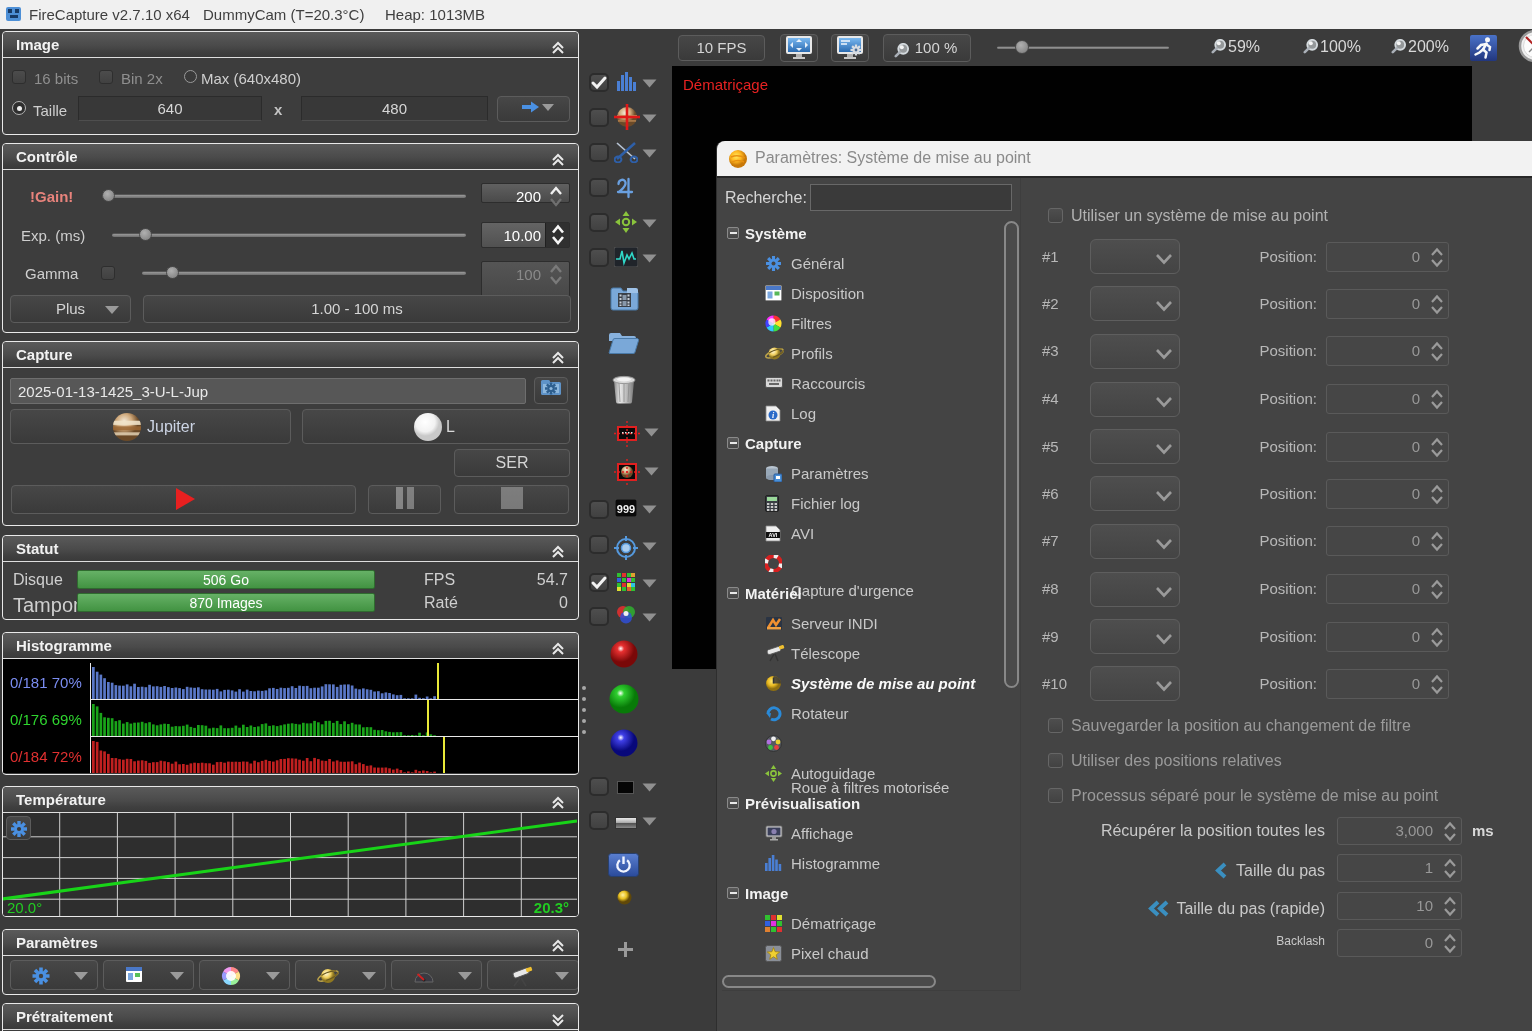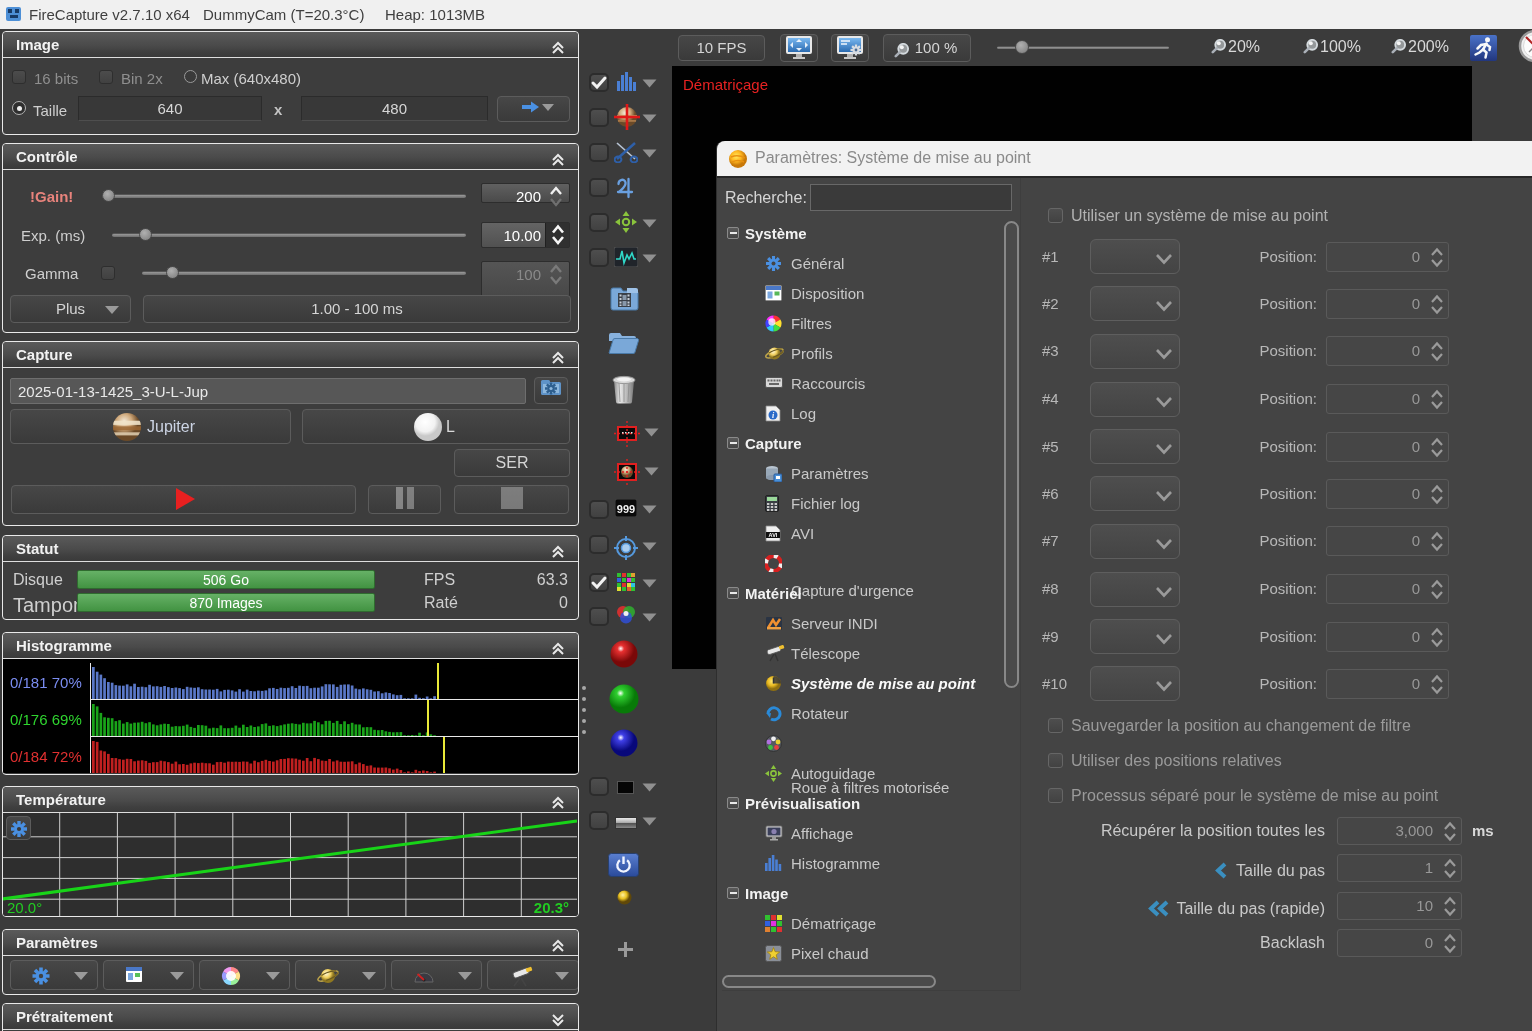--- a/index.html
+++ b/index.html
@@ -164,21 +164,21 @@
     </div>
 <div class="sec" style="top:535px;height:85px">
       <div class="sech">Statut<span class="chev"><svg width="14" height="14" viewBox="0 0 14 14">
             <path d="M2,7 L7,2 L12,7" fill="none" stroke="#e8e8e8" stroke-width="2"></path>
             <path d="M2,12 L7,7 L12,12" fill="none" stroke="#e8e8e8" stroke-width="2"></path>
           </svg></span></div>
       <div class="abs" style="left:-3px;top:-1px;width:577px;height:85px">
         <div class="lbl" style="left:13px;top:36px;font-size:16px">Disque</div>
         <div class="gbar" style="left:77px;top:35px;width:298px">506 Go</div>
         <div class="lbl" style="left:424px;top:36px;font-size:16px">FPS</div>
-        <div class="lbl" style="left:480px;top:36px;width:88px;text-align:right;font-size:16px">63.3</div>
+        <div class="lbl" style="left:480px;top:36px;width:88px;text-align:right;font-size:16px">54.7</div>
         <div class="lbl" style="left:13px;top:59px;font-size:20px">Tampon</div>
         <div class="gbar" style="left:77px;top:58px;width:298px">870 Images</div>
         <div class="lbl" style="left:424px;top:59px;font-size:16px">Raté</div>
         <div class="lbl" style="left:480px;top:59px;width:88px;text-align:right;font-size:16px">0</div>
       </div>
     </div>
 <div class="sec" style="top:632px;height:143px">
       <div class="sech">Histogramme<span class="chev"><svg width="14" height="14" viewBox="0 0 14 14">
             <path d="M2,7 L7,2 L12,7" fill="none" stroke="#e8e8e8" stroke-width="2"></path>
             <path d="M2,12 L7,7 L12,12" fill="none" stroke="#e8e8e8" stroke-width="2"></path>
@@ -940,21 +940,21 @@
         </svg></span><span style="margin-left:18px">100 %</span></div>
     <div class="track" style="left:997px;top:46px;width:172px;height:3px"></div>
     <div class="knob" style="left:1015px;top:40px;width:14px;height:14px"></div>
     <span class="abs" style="left:1211px;top:39px"><svg width="16" height="16" viewBox="0 0 16 16">
         <g transform="translate(0,0) scale(1.0)">
           <circle cx="9.2" cy="5.8" r="4.9" fill="#dfe5ea" fill-opacity="0.55" stroke="#d4dade" stroke-width="1.9"></circle>
           <circle cx="7.8" cy="4.3" r="2" fill="#ffffff" opacity="0.9"></circle>
           <line x1="5.6" y1="9.4" x2="1.8" y2="13.2" stroke="#aab0b8" stroke-width="2.6" stroke-linecap="round"></line>
         </g>
       </svg></span>
-    <div class="abs" style="left:1228px;top:38px;color:#d8d8d8;font-size:16px">20%</div>
+    <div class="abs" style="left:1228px;top:38px;color:#d8d8d8;font-size:16px">59%</div>
     <span class="abs" style="left:1303px;top:39px"><svg width="16" height="16" viewBox="0 0 16 16">
         <g transform="translate(0,0) scale(1.0)">
           <circle cx="9.2" cy="5.8" r="4.9" fill="#dfe5ea" fill-opacity="0.55" stroke="#d4dade" stroke-width="1.9"></circle>
           <circle cx="7.8" cy="4.3" r="2" fill="#ffffff" opacity="0.9"></circle>
           <line x1="5.6" y1="9.4" x2="1.8" y2="13.2" stroke="#aab0b8" stroke-width="2.6" stroke-linecap="round"></line>
         </g>
       </svg></span>
     <div class="abs" style="left:1320px;top:38px;color:#d8d8d8;font-size:16px">100%</div>
     <span class="abs" style="left:1391px;top:39px"><svg width="16" height="16" viewBox="0 0 16 16">
         <g transform="translate(0,0) scale(1.0)">
@@ -1340,17 +1340,17 @@
           <path d="M2,14 L7,19.5 L12,14" fill="none" stroke="#9a9a9a" stroke-width="2.2"></path>
         </svg></span></div>
     <div class="dtxt" style="left:900px;top:897px;width:425px;text-align:right;color:#c9c9c9;font-size:16px"><span style="position:relative;top:3px;margin-right:6px"><svg width="22" height="17" viewBox="0 0 22 17">
           <path d="M10,2 L3,8.5 L10,15" fill="none" stroke="#3a8fc0" stroke-width="4"></path>
           <path d="M19,2 L12,8.5 L19,15" fill="none" stroke="#3a8fc0" stroke-width="4"></path>
         </svg></span>Taille du pas (rapide)</div>
     <div class="dsp" style="left:1337px;top:892px;width:125px;height:28px;line-height:26px;padding-right:28px">10<span style="position:absolute;right:4px;top:2px"><svg width="14" height="24" viewBox="0 0 14 24">
           <path d="M2,9 L7,3.5 L12,9" fill="none" stroke="#9a9a9a" stroke-width="2.2"></path>
           <path d="M2,14 L7,19.5 L12,14" fill="none" stroke="#9a9a9a" stroke-width="2.2"></path>
         </svg></span></div>
-    <div class="dtxt" style="left:900px;top:934px;width:425px;text-align:right;color:#c9c9c9;font-size:16px">Backlash</div>
+    <div class="dtxt" style="left:900px;top:934px;width:425px;text-align:right;color:#c9c9c9;font-size:12px">Backlash</div>
     <div class="dsp" style="left:1337px;top:929px;width:125px;height:28px;line-height:26px;padding-right:28px">0<span style="position:absolute;right:4px;top:2px"><svg width="14" height="24" viewBox="0 0 14 24">
           <path d="M2,9 L7,3.5 L12,9" fill="none" stroke="#9a9a9a" stroke-width="2.2"></path>
           <path d="M2,14 L7,19.5 L12,14" fill="none" stroke="#9a9a9a" stroke-width="2.2"></path>
         </svg></span></div>
 </div>
 </body></html>

